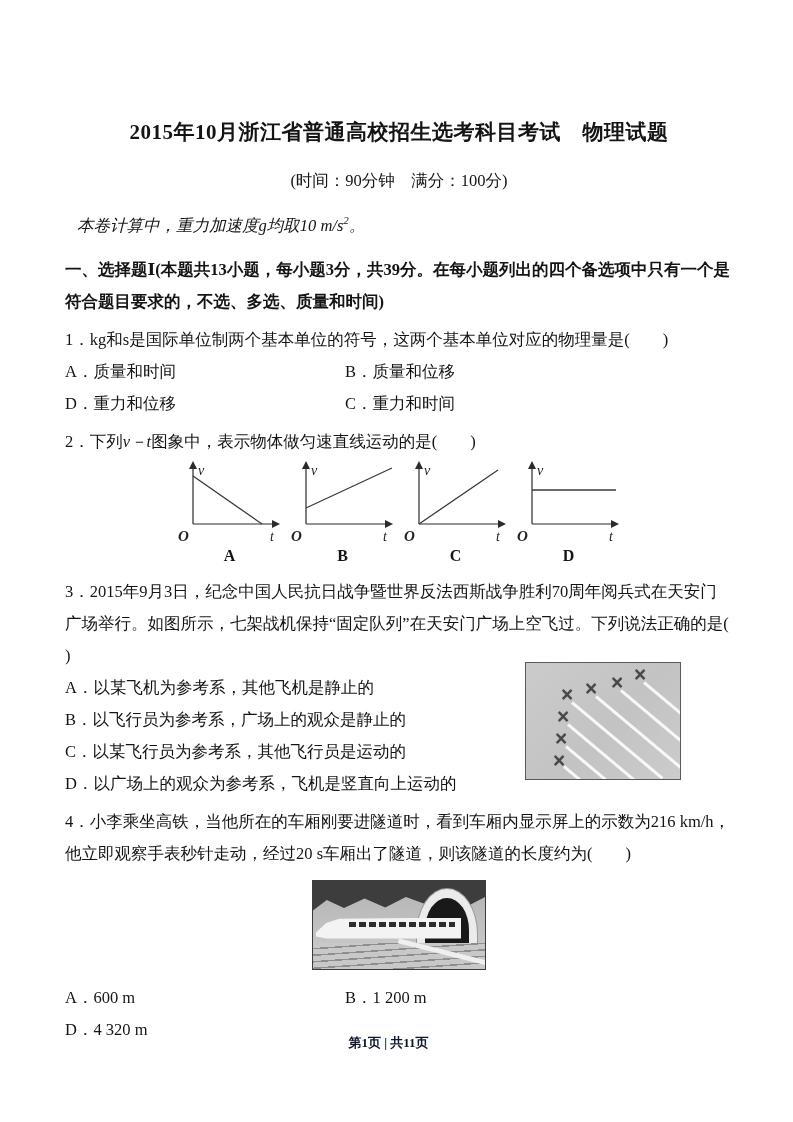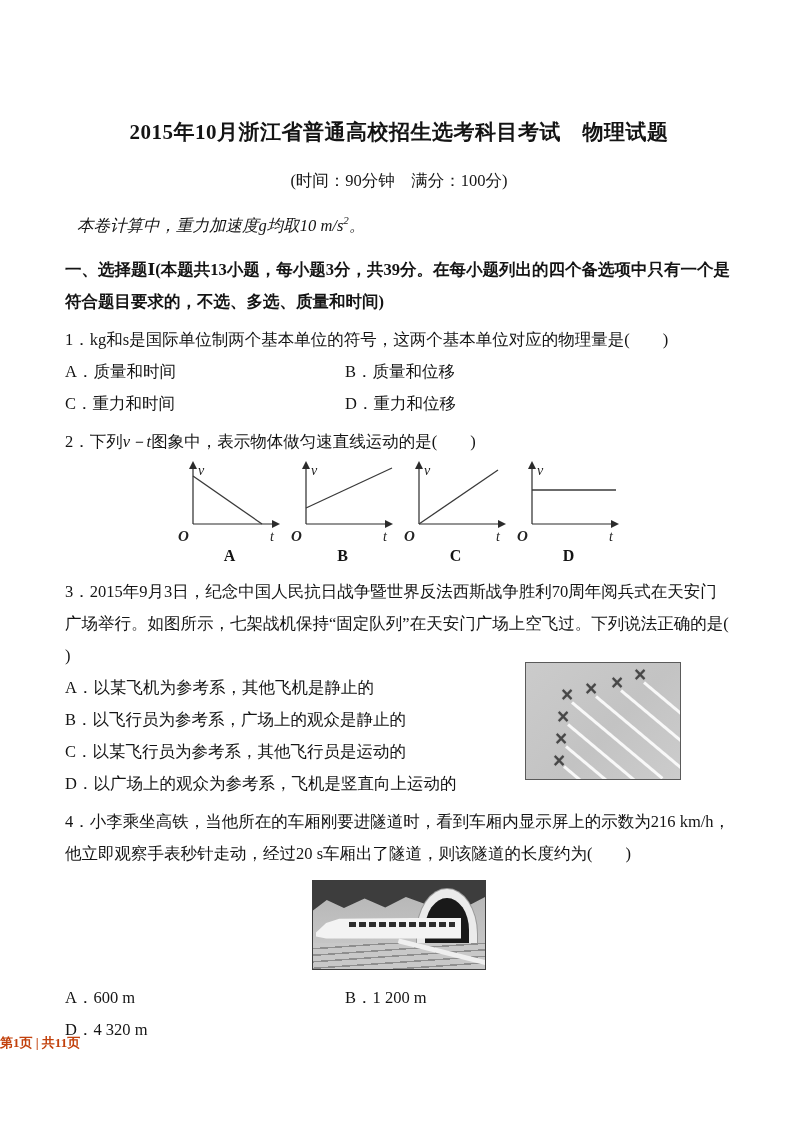--- a/index.html
+++ b/index.html
@@ -48,43 +48,43 @@
   .tunnel-hole{position:absolute;right:16px;top:17px;width:44px;height:55px;background:#191919;
     border-radius:50% 50% 0 0 / 58% 58% 0 0;}
   .train-body{position:absolute;left:3px;top:37px;right:24px;height:21px;background:#f3f3f3;
     clip-path:polygon(0 72%,7% 26%,16% 6%,100% 0,100% 100%,7% 100%,0 90%);}
   .train-windows{position:absolute;left:36px;right:30px;top:41px;height:5px;
     background:repeating-linear-gradient(90deg,#2d2d2d 0 7px,#f3f3f3 7px 10px);}
   .tracks{position:absolute;left:0;right:0;bottom:0;height:26px;
     background:repeating-linear-gradient(176deg,#c8c8c8 0 5px,#8e8e8e 5px 6.5px);}
   .guardrail{position:absolute;right:-8px;bottom:14px;width:96px;height:5px;background:#efefef;transform:rotate(14deg);}
   
-  .footer{position:absolute;left:0;right:16px;top:1034px;
-    font-size:13px;font-weight:bold;color:#c2410c;line-height:18px;}
+  .footer{position:absolute;left:0;right:16px;top:1034px;text-align:center;
+    font-size:13px;font-weight:bold;color:#0f172a;line-height:18px;}
 </style>
 </head>
 <body>
 
 <div class="page">
 
   <h1 class="title">2015年10月浙江省普通高校招生选考科目考试　物理试题</h1>
 
   <div class="subtitle">(时间：90分钟　满分：100分)</div>
 
   <p class="notice"><span>本卷计算中，重力加速度</span><span class="ital">g</span><span>均取10 m/s</span><sup>2</sup><span>。</span></p>
 
   <p class="section-head">一、选择题Ⅰ(本题共13小题，每小题3分，共39分。在每小题列出的四个备选项中只有一个是符合题目要求的，不选、多选、质量和时间)</p>
 
   <div class="q">
     <p class="stem">1．kg和s是国际单位制两个基本单位的符号，这两个基本单位对应的物理量是(　　)</p>
     <div class="opts-2col">
       <div class="opt">A．质量和时间</div>
       <div class="opt">B．质量和位移</div>
+      <div class="opt">D．重力和位移</div>
       <div class="opt">C．重力和时间</div>
-      <div class="opt">D．重力和位移</div>
     </div>
   </div>
 
   <div class="q">
     <p class="stem"><span>2．下列</span><span class="ital">v－t</span><span>图象中，表示物体做匀速直线运动的是(　　)</span></p>
 
     <div class="graphs">
 
       <figure class="vtgraph">
         <svg viewBox="0 0 113 86">

